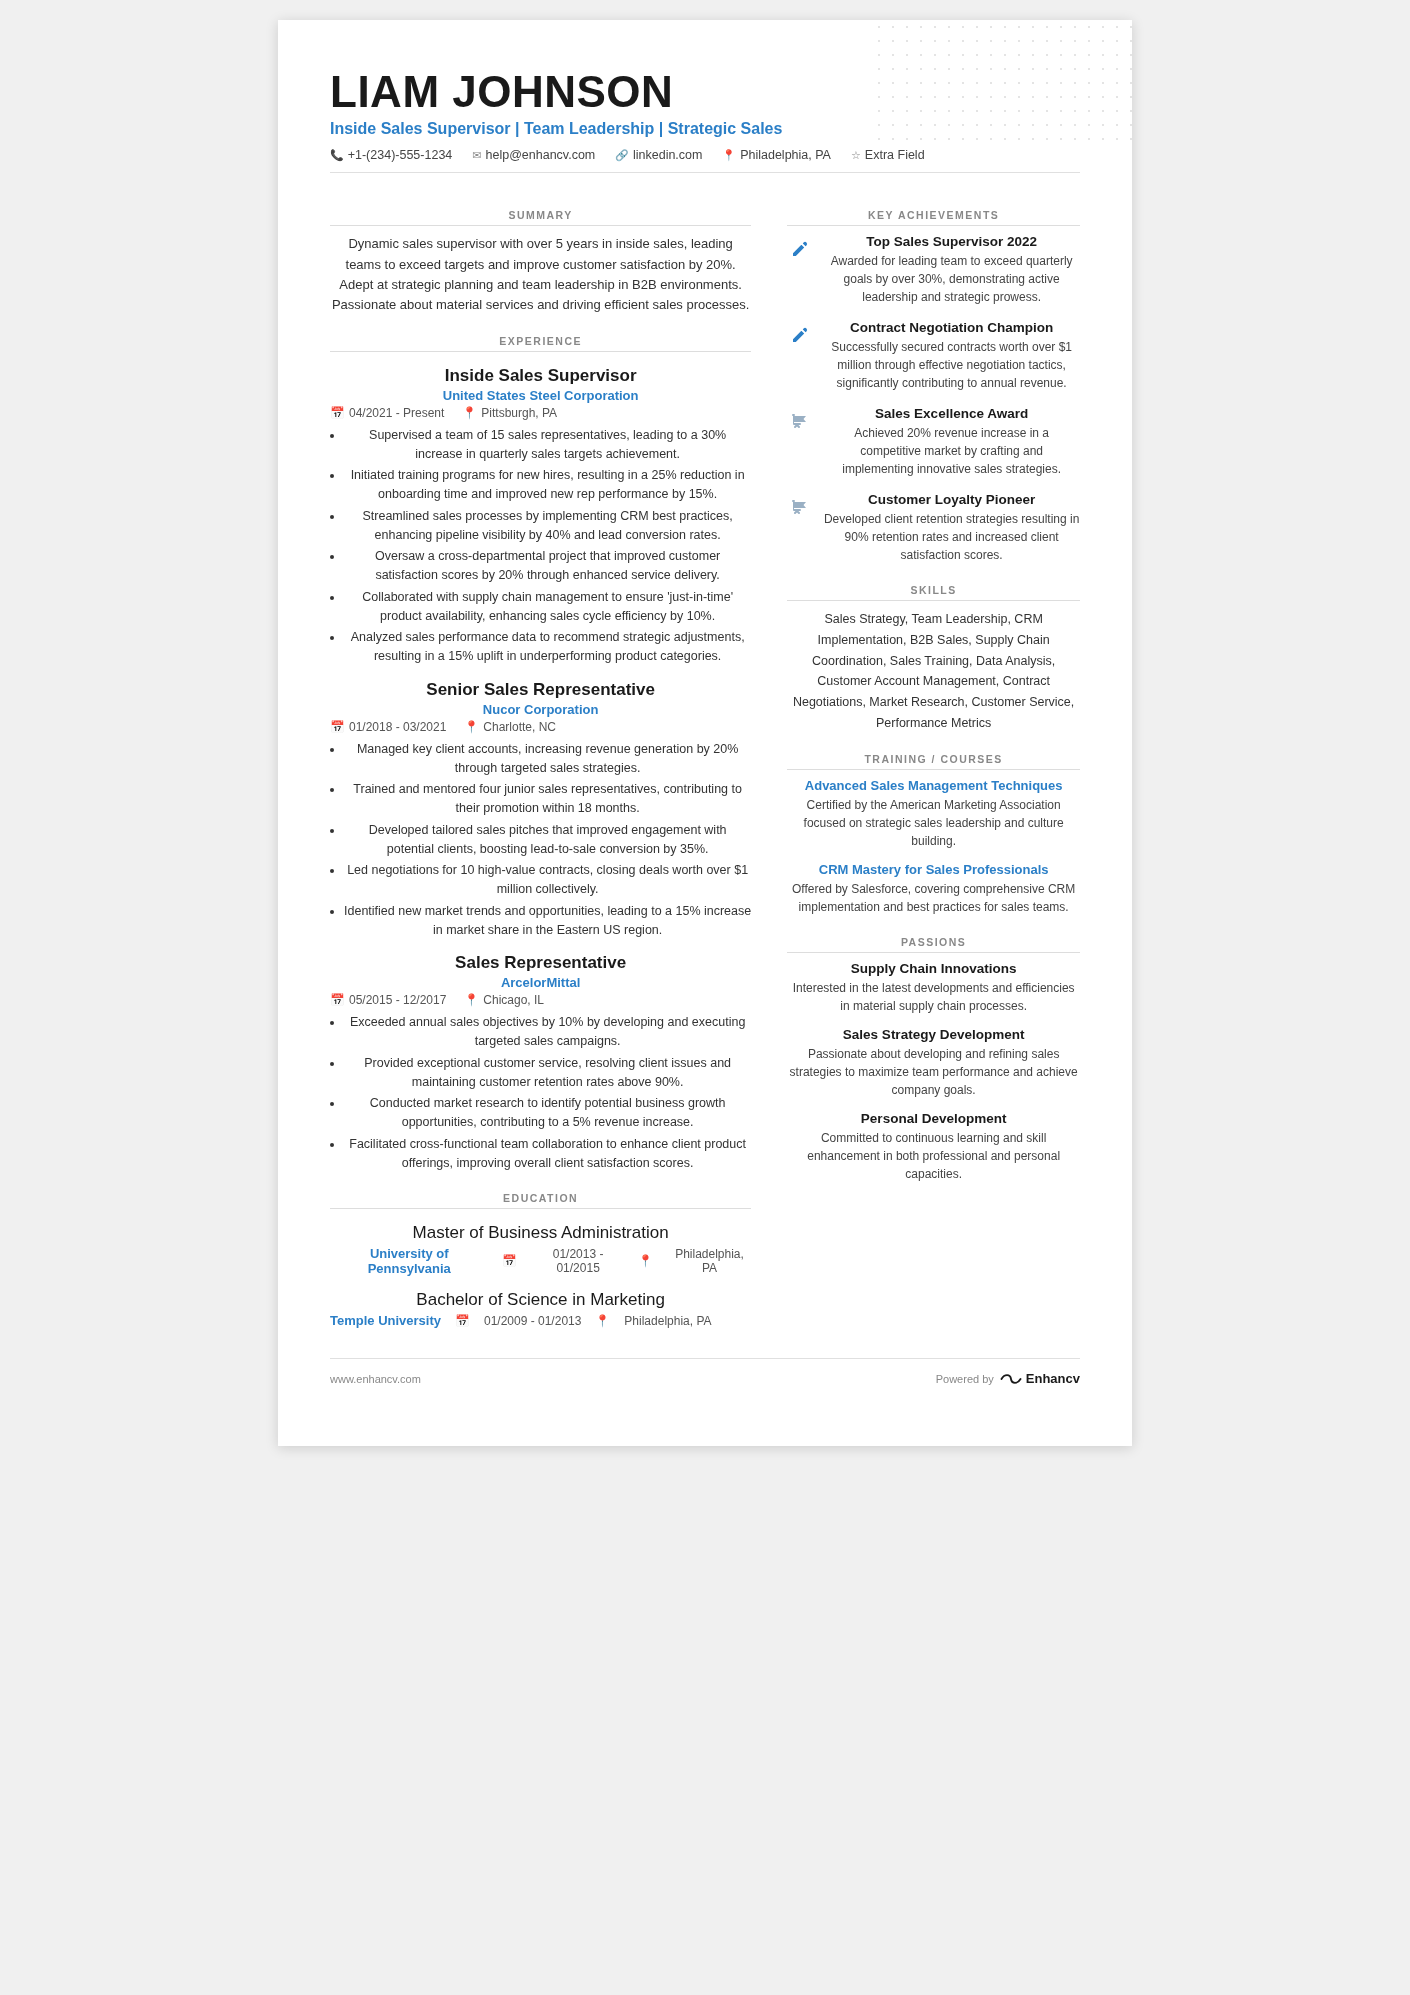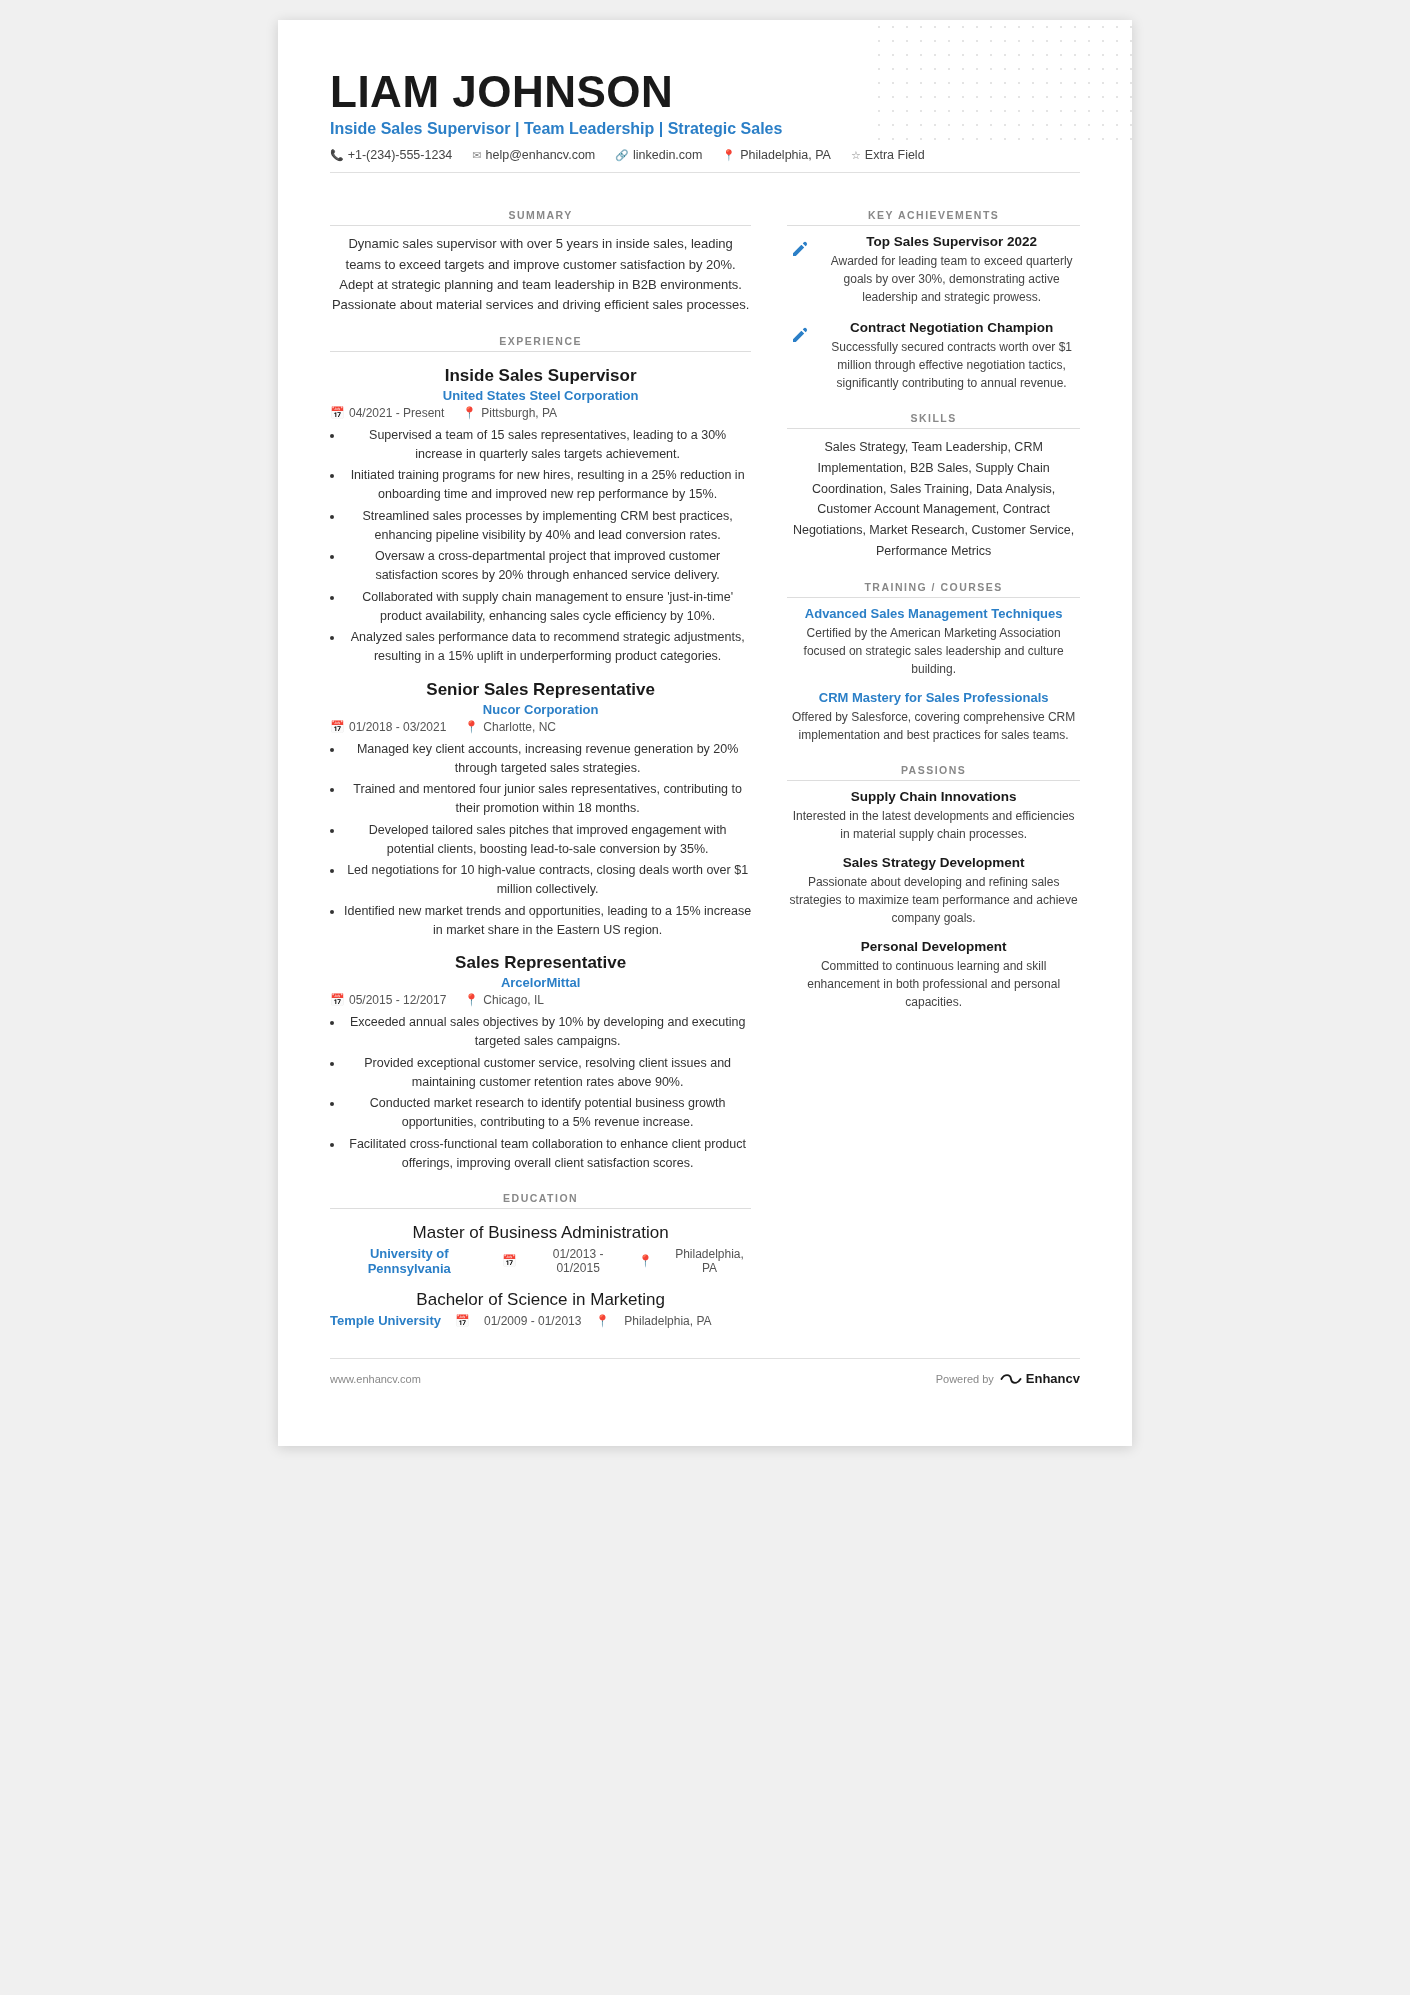--- a/index.html
+++ b/index.html
@@ -428,21 +428,45 @@
           <svg viewBox="0 0 20 20" fill="#2b7fc7">
             <path d="M13.586 3.586a2 2 0 112.828 2.828l-.793.793-2.828-2.828.793-.793zM11.379 5.793L3 14.172V17h2.828l8.38-8.379-2.83-2.828z"></path>
           </svg>
         </div>
         <div class="achievement-content">
           <h4>Contract Negotiation Champion</h4>
           <p>Successfully secured contracts worth over $1 million through effective negotiation tactics, significantly contributing to annual revenue.</p>
         </div>
       </div>
 
-
+      <div class="achievement-item">
+        <div class="achievement-icon">
+          <svg viewBox="0 0 20 20" fill="#9ab0c4">
+            <path d="M3 3a1 1 0 000 2v8a1 1 0 001 1h1.586l-1.293 1.293a1 1 0 101.414 1.414L7 15.414l1.293 1.293a1 1 0 001.414-1.414L8.414 14H10a1 1 0 100-2H4V5a1 1 0 000-2H3z"></path>
+            <path d="M4 5h12l-2.5 3L16 11H4V5z"></path>
+          </svg>
+        </div>
+        <div class="achievement-content">
+          <h4>Sales Excellence Award</h4>
+          <p>Achieved 20% revenue increase in a competitive market by crafting and implementing innovative sales strategies.</p>
+        </div>
+      </div>
+
+      <div class="achievement-item">
+        <div class="achievement-icon">
+          <svg viewBox="0 0 20 20" fill="#9ab0c4">
+            <path d="M3 3a1 1 0 000 2v8a1 1 0 001 1h1.586l-1.293 1.293a1 1 0 101.414 1.414L7 15.414l1.293 1.293a1 1 0 001.414-1.414L8.414 14H10a1 1 0 100-2H4V5a1 1 0 000-2H3z"></path>
+            <path d="M4 5h12l-2.5 3L16 11H4V5z"></path>
+          </svg>
+        </div>
+        <div class="achievement-content">
+          <h4>Customer Loyalty Pioneer</h4>
+          <p>Developed client retention strategies resulting in 90% retention rates and increased client satisfaction scores.</p>
+        </div>
+      </div>
 
       <div class="section-label">SKILLS</div>
       <p class="skills-text">Sales Strategy, Team Leadership, CRM Implementation, B2B Sales, Supply Chain Coordination, Sales Training, Data Analysis, Customer Account Management, Contract Negotiations, Market Research, Customer Service, Performance Metrics</p>
 
       <div class="section-label">TRAINING / COURSES</div>
 
       <div class="training-item">
         <div class="training-title">Advanced Sales Management Techniques</div>
         <div class="training-desc">Certified by the American Marketing Association focused on strategic sales leadership and culture building.</div>
       </div>

